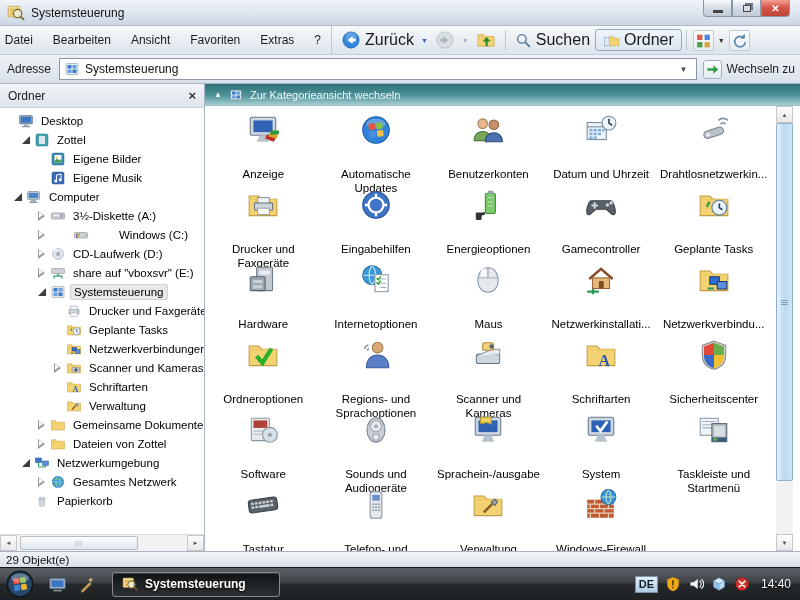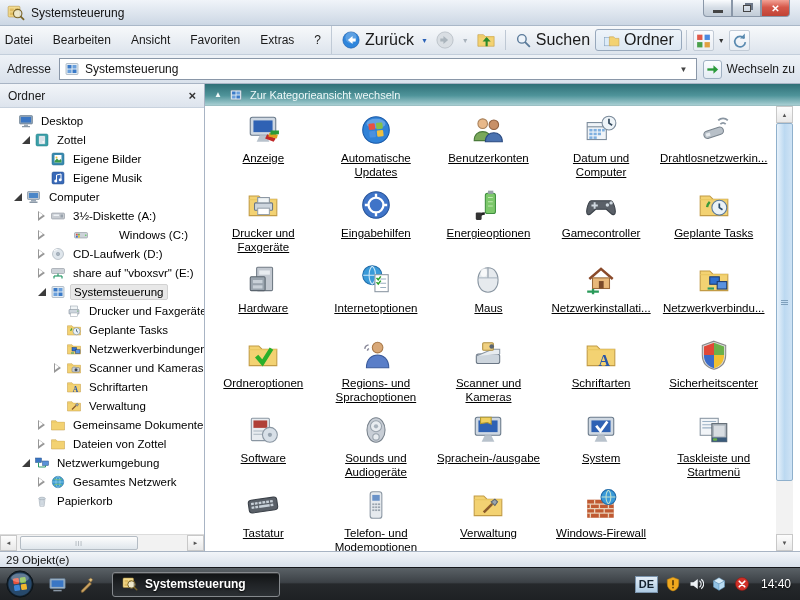--- a/index.html
+++ b/index.html
@@ -78,21 +78,21 @@
   .main{flex:1;position:relative;background:#fff;}
   .banner{height:22px;display:flex;align-items:center;gap:7px;padding:0 9px;
     background:linear-gradient(#2e6f76,#4f949a 55%,#a7ced2);border-bottom:1px solid #9cc0c4;}
   .banner-tri{font-size:8px;color:#f2fafa;line-height:1;}
   .banner-ico{width:14px;height:14px;}
   .banner-label{font-size:11px;color:#eef8f8;}
   .grid{position:absolute;left:2px;top:22px;right:30px;bottom:0;overflow:hidden;
     display:grid;grid-template-columns:repeat(5,1fr);grid-auto-rows:75px;padding-top:7px;justify-items:center;}
   .cp-item{width:108px;display:flex;flex-direction:column;align-items:center;}
   .cp-ico{width:34px;height:34px;flex:none;}
-  .cp-label{margin-top:4px;font-size:11.5px;line-height:1.22;color:#000;text-align:center;text-decoration:underline;}
+  .cp-label{margin-top:20px;font-size:11.5px;line-height:1.22;color:#000;text-align:center;}
   .vscroll{position:absolute;right:7px;top:22px;bottom:0;width:17px;background:#f2f2f2;}
   .vs-arrow{position:absolute;left:0;width:17px;height:17px;background:linear-gradient(#fdfdfd,#e8e8e8);
     border:1px solid #c8c8c8;display:flex;align-items:center;justify-content:center;font-size:6px;color:#555;}
   .vs-up{top:0;} .vs-down{bottom:0;}
   .vs-thumb{position:absolute;left:0;top:17px;height:358px;width:17px;background:linear-gradient(90deg,#e8f2fb,#bcd9f1 50%,#cfe3f5);
     border:1px solid #8fb0cc;border-radius:2px;display:flex;align-items:center;justify-content:center;
     flex-direction:column;gap:1px;}
   .vs-grip{width:7px;height:1px;background:#7fa0bc;}
 
   
@@ -587,21 +587,21 @@
                     <rect x="5" y="18.5" width="3" height="2.4"></rect>
                     <rect x="9" y="18.5" width="3" height="2.4"></rect>
                     <rect x="13" y="18.5" width="3" height="2.4"></rect>
                     <rect x="5" y="22" width="3" height="2.4"></rect>
                     <rect x="9" y="22" width="3" height="2.4"></rect>
                   </g>
                   <circle cx="23.5" cy="9.5" r="6.5" fill="#eef4f8" stroke="#7a8a9a"></circle>
                   <path d="M23.5 5.5v4l3 2" stroke="#344a5e" fill="none" stroke-width="1.6"></path>
                 </svg>
               </div>
-              <div class="cp-label">Datum und Computer</div>
+              <div class="cp-label">Datum und Uhrzeit</div>
             </div>
             <div class="cp-item">
               <div class="cp-ico">
                 <svg viewBox="0 0 32 32" xmlns="http://www.w3.org/2000/svg">
                   <g transform="rotate(-18 16 18)">
                     <rect x="6" y="15" width="19" height="7" rx="3.5" fill="#b8c0c8" stroke="#78828c"></rect>
                     <rect x="8" y="17" width="4" height="3" fill="#e8ecf0"></rect>
                   </g>
                   <path d="M20 7c2.5-2.5 6.5-2.5 9 0M22 10.5c1.5-1.5 3.5-1.5 5 0" stroke="#8a96a2" fill="none" stroke-width="1.6"></path>
                 </svg>

